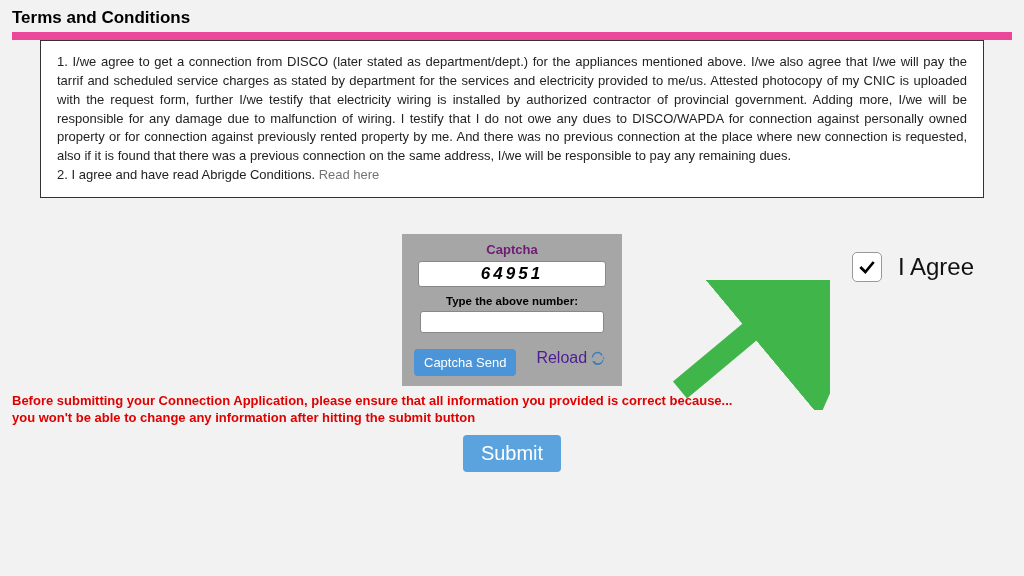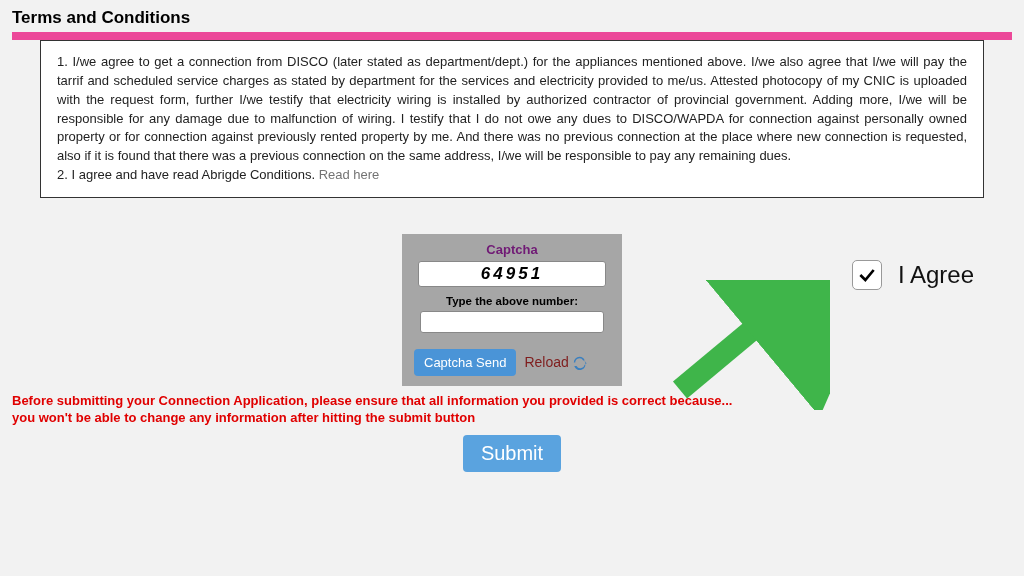--- a/index.html
+++ b/index.html
@@ -30,21 +30,21 @@
     font-size: 13px;
     color: #222;
   }
   .terms-box .link {
     color: #737373;
     cursor: pointer;
   }
   .agree-row {
     position: absolute;
     right: 50px;
-    top: 260px;
+    top: 252px;
     display: flex;
     align-items: center;
     gap: 16px;
   }
   .checkbox {
     width: 30px;
     height: 30px;
     border: 1px solid #999;
     border-radius: 5px;
     background: #fff;
@@ -92,40 +92,40 @@
     width: 92%;
     height: 22px;
     border: 1px solid #888;
     border-radius: 3px;
     padding: 2px 4px;
     font-size: 12px;
     margin-bottom: 16px;
   }
   .captcha-actions {
     display: flex;
-    align-items: center;
-    gap: 8px;
+    align-items: flex-start;
+    gap: 20px;
     justify-content: flex-start;
     padding-left: 2px;
   }
   .btn {
     border: none;
     border-radius: 4px;
     cursor: pointer;
     font-family: inherit;
   }
   .btn-blue {
     background: #4a94d7;
     color: #fff;
     font-size: 13px;
     padding: 6px 10px;
   }
   .reload {
-    color: #7f1d1d;
-    font-size: 14px;
+    color: #4c1d95;
+    font-size: 16px;
     cursor: pointer;
     display: inline-flex;
     align-items: center;
     gap: 2px;
   }
   .reload svg { width: 17px; height: 17px; }
   .warning {
     text-align: left;
     color: #e00000;
     font-weight: bold;

